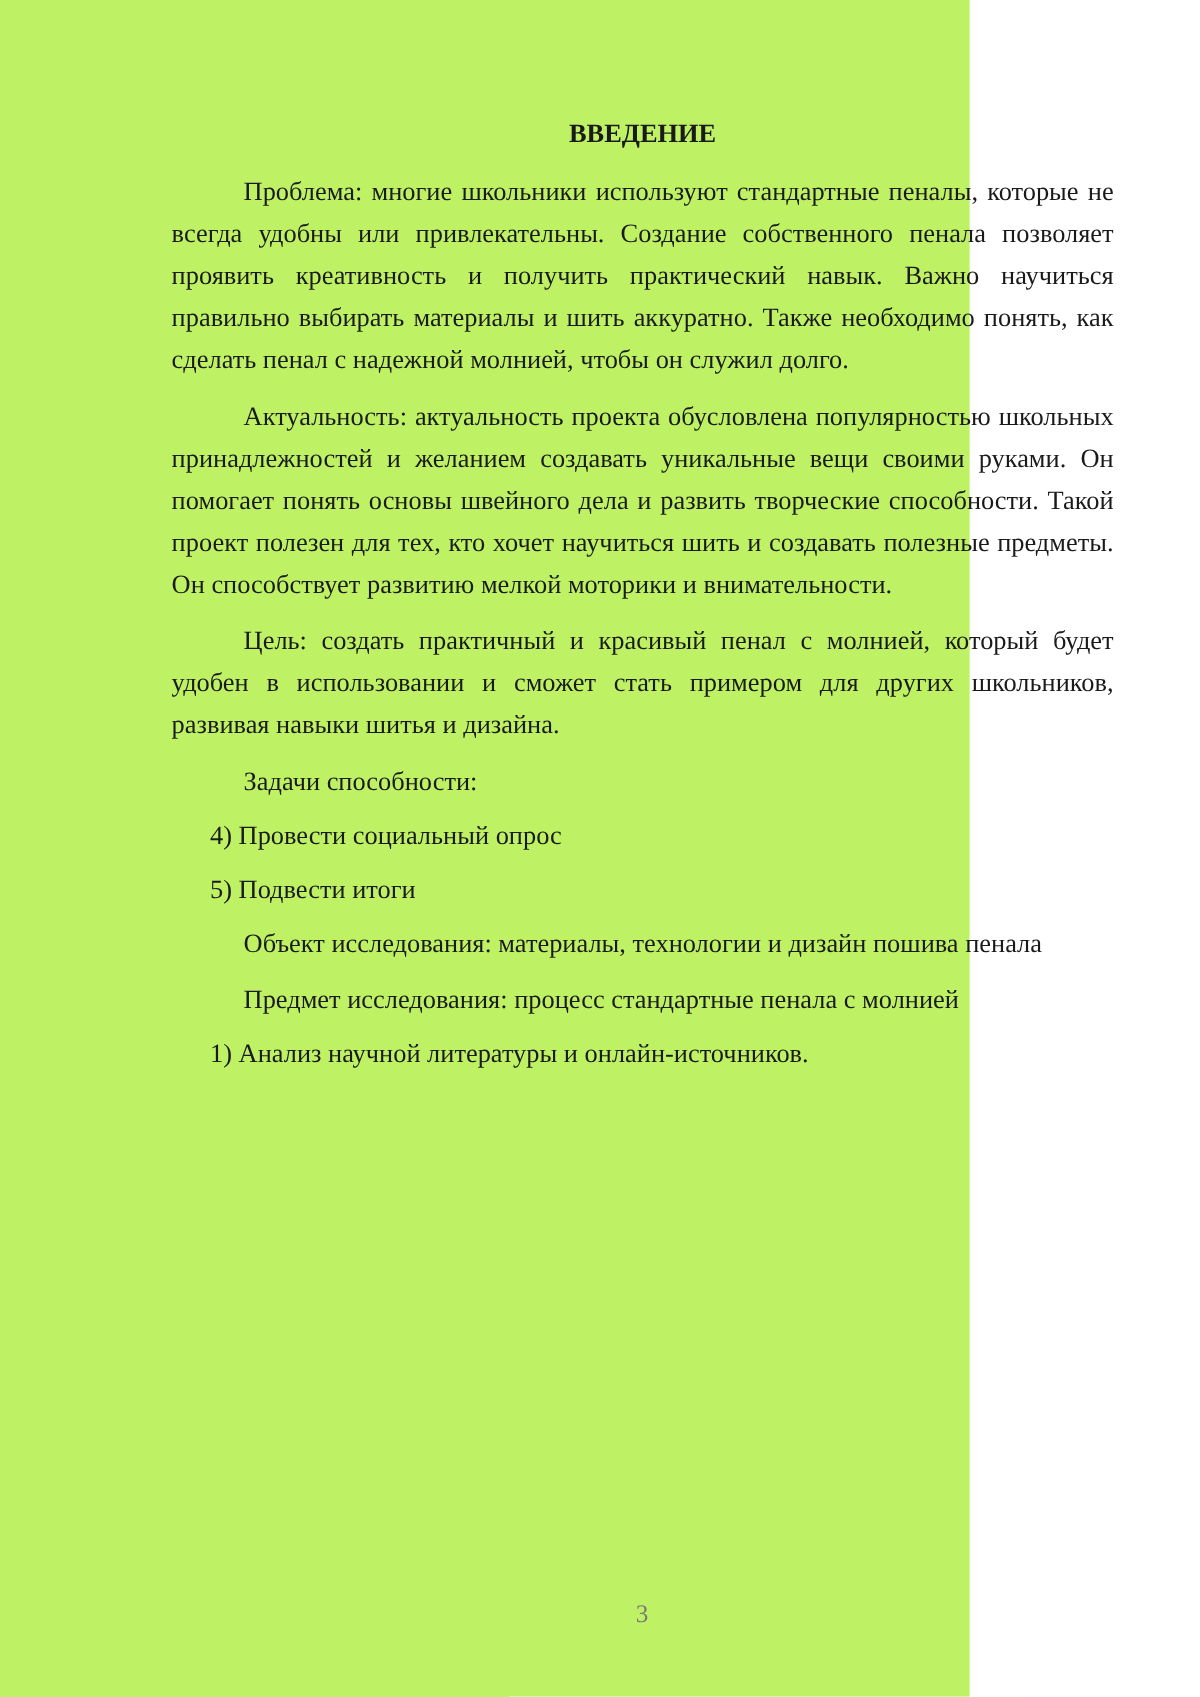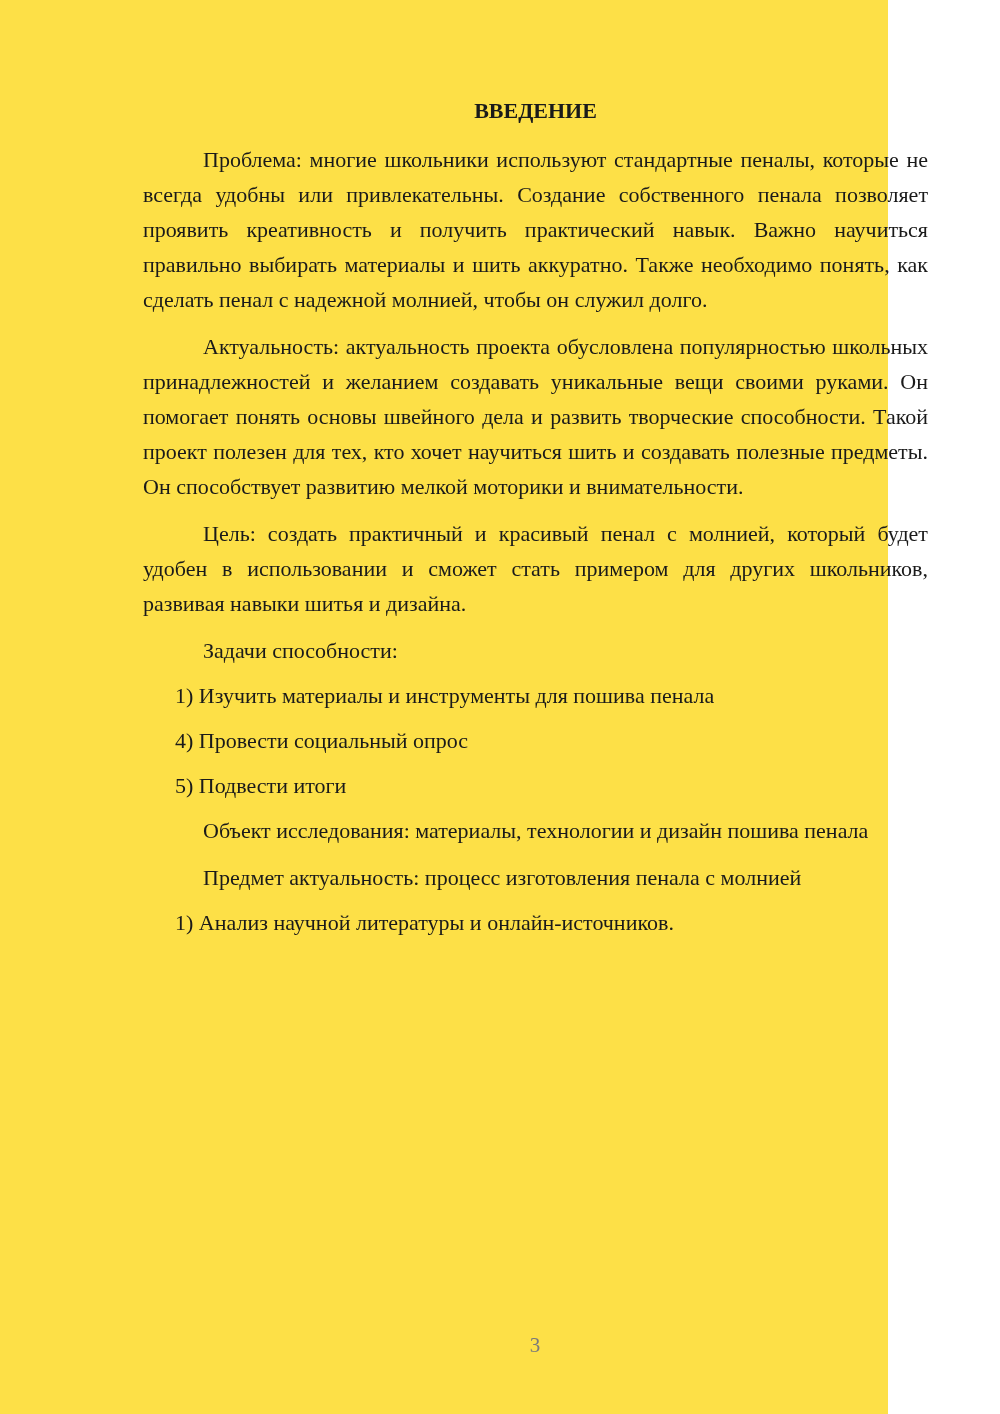--- a/index.html
+++ b/index.html
@@ -11,23 +11,23 @@
       width: 1000px;
       height: 1414px;
       position: relative;
       overflow: hidden;
       font-family: "Liberation Serif", "DejaVu Serif", serif;
       color: #1a1a1a;
     }
     .page {
       position: absolute;
       left: 0; top: 0;
-      width: 888px;
+      width: 808px;
       height: 1414px;
-      background: #fde047;
+      background: #bef264;
     }
     .content {
       position: absolute;
       left: 143px;
       top: 96px;
       width: 785px;
       font-size: 22px;
       line-height: 35px;
     }
     .title {
@@ -71,28 +71,27 @@
 
     <p class="para">Проблема: многие школьники используют стандартные пеналы, которые не всегда удобны или привлекательны. Создание собственного пенала позволяет проявить креативность и получить практический навык. Важно научиться правильно выбирать материалы и шить аккуратно. Также необходимо понять, как сделать пенал с надежной молнией, чтобы он служил долго.</p>
 
     <p class="para">Актуальность: актуальность проекта обусловлена популярностью школьных принадлежностей и желанием создавать уникальные вещи своими руками. Он помогает понять основы швейного дела и развить творческие способности. Такой проект полезен для тех, кто хочет научиться шить и создавать полезные предметы. Он способствует развитию мелкой моторики и внимательности.</p>
 
     <p class="para">Цель: создать практичный и красивый пенал с молнией, который будет удобен в использовании и сможет стать примером для других школьников, развивая навыки шитья и дизайна.</p>
 
     <p class="plain">Задачи способности:</p>
 
     <div>
-      <p class="list-item">1) Изучить материалы и инструменты для пошива пенала</p>
       <p class="list-item">4) Провести социальный опрос</p>
       <p class="list-item">5) Подвести итоги</p>
     </div>
 
     <p class="para">Объект исследования: материалы, технологии и дизайн пошива пенала</p>
 
-    <p class="plain">Предмет актуальность: процесс изготовления пенала с молнией</p>
+    <p class="plain">Предмет исследования: процесс стандартные пенала с молнией</p>
 
 
 
     <div>
       <p class="list-item">1) Анализ научной литературы и онлайн-источников.</p>
     </div>
   </div>
 
   <div class="page-number">3</div>
 </div>

